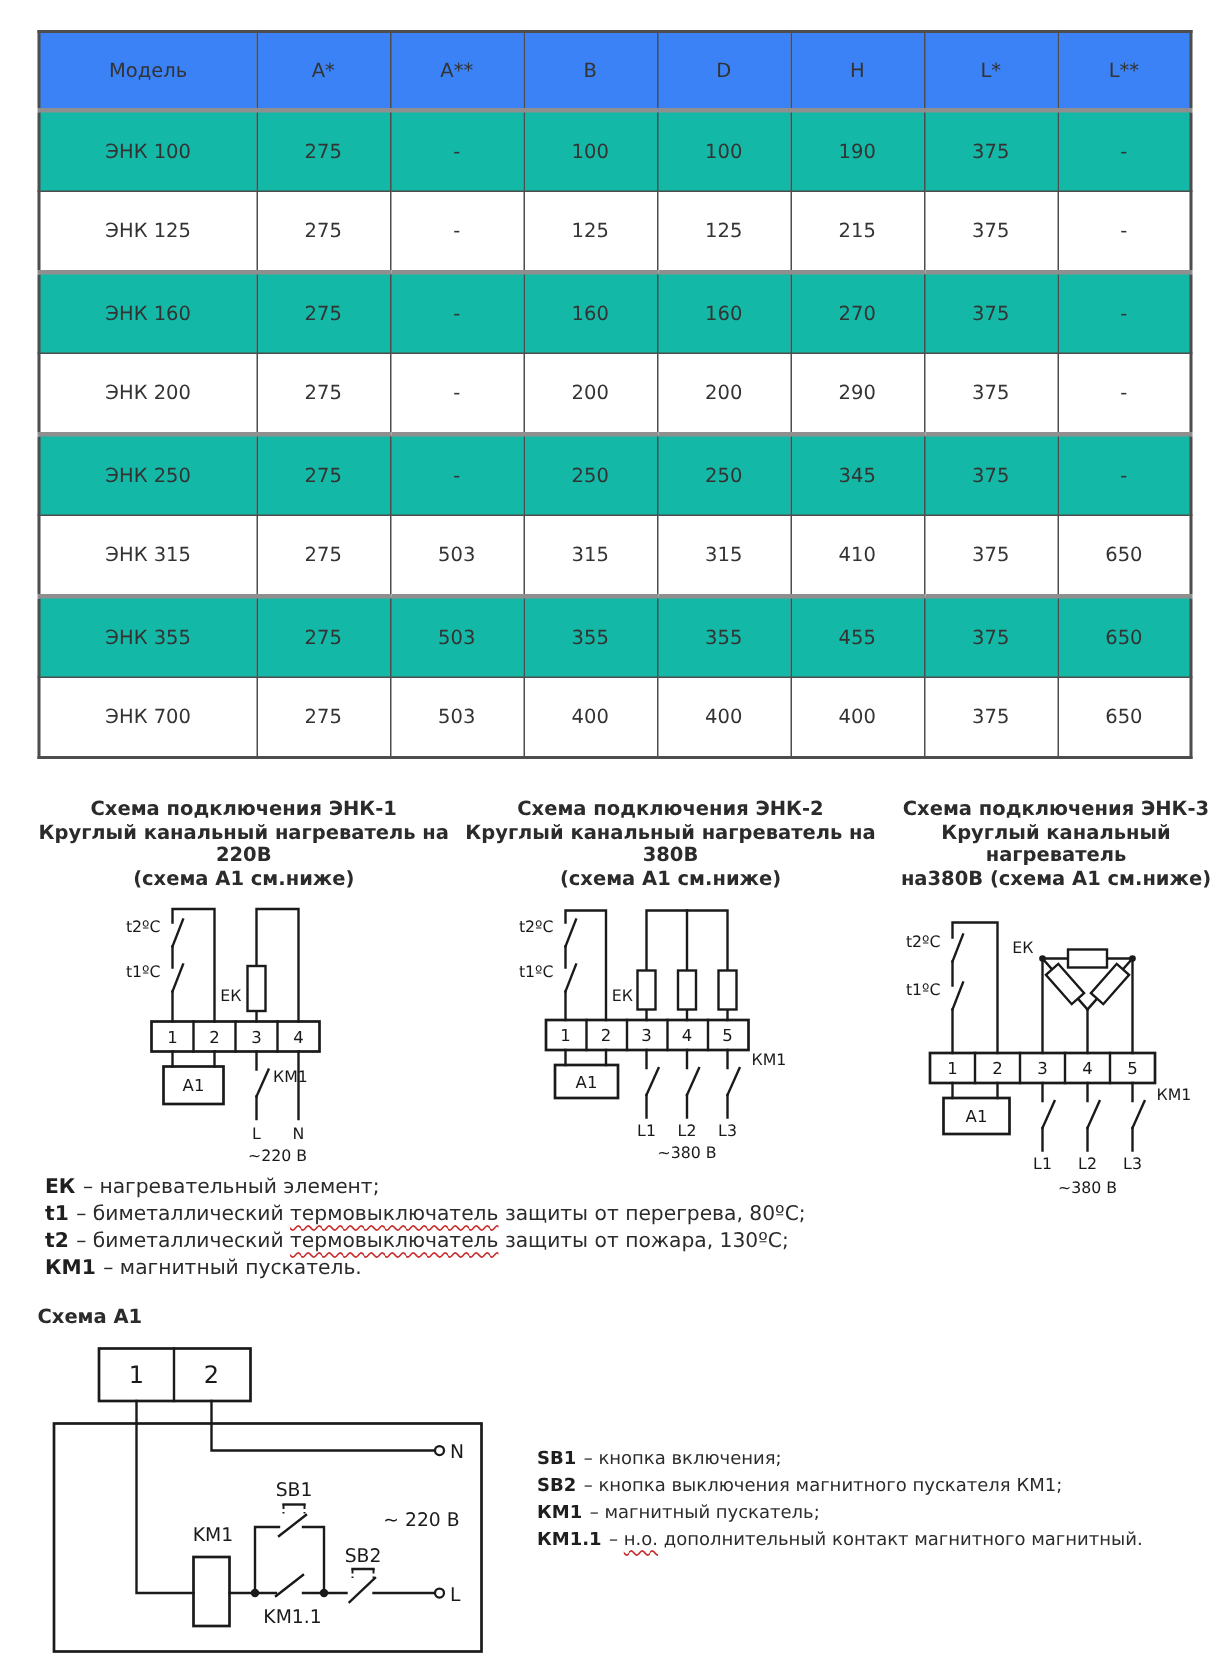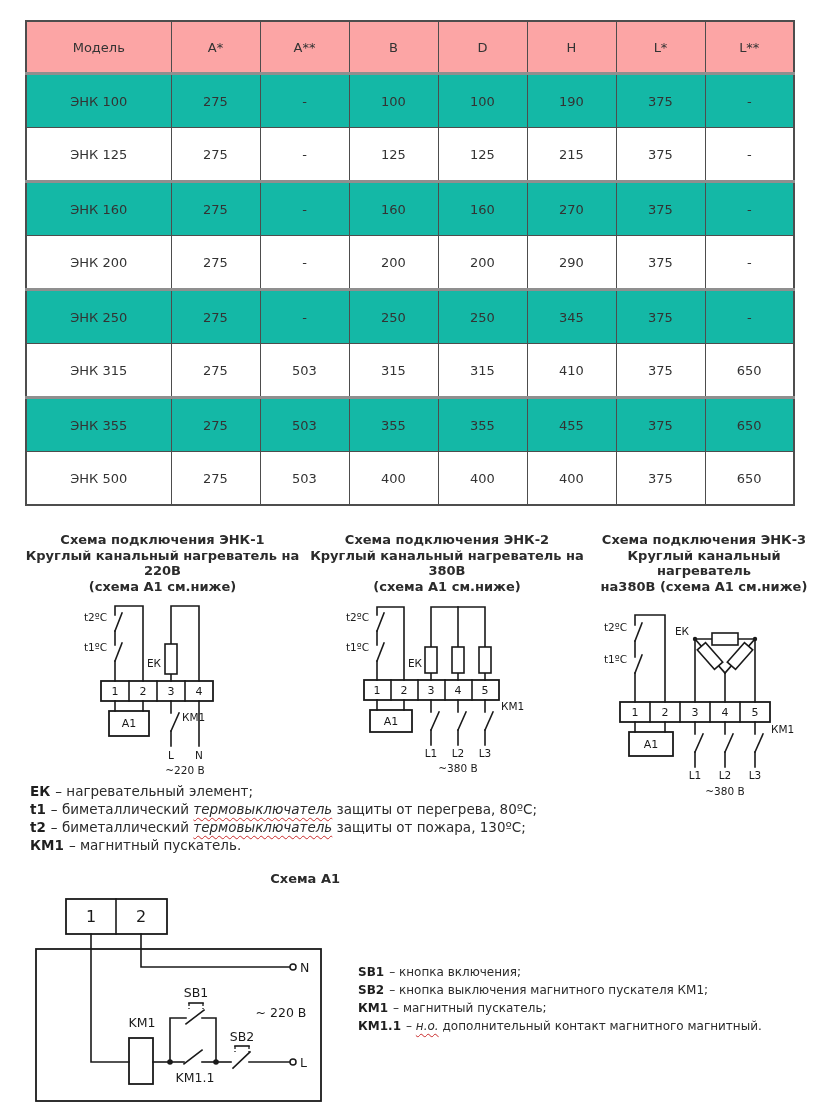--- a/index.html
+++ b/index.html
@@ -3,21 +3,21 @@
 <meta charset="utf-8">
 <style>
   html,body{margin:0;padding:0;background:#fff;}
   .page{position:relative;width:820px;height:1105px;background:#fff;overflow:hidden;
         font-family:"DejaVu Sans","Liberation Sans",sans-serif;color:#333;}
   
   table.dim{border-collapse:collapse;width:770px;margin:20px 0 0 25px;table-layout:fixed;
             border:2px solid #4d4d4d;}
   .dim th,.dim td{border:1px solid #4d4d4d;font-size:13px;font-weight:400;text-align:center;
             vertical-align:middle;color:#333;padding:0;}
-  .dim th{height:50px;background:#fca5a5;}
+  .dim th{height:50px;background:#3b82f6;}
   .dim td{height:52px;background:#fff;}
   .dim tr.shade td{background:#14b8a6;border-top:3px solid #8f8f8f;}
   
   .diagrams{display:flex;margin:26px 0 12px 20px;}
   .dcol{flex:none;}
   .dcol1{width:285px;}
   .dcol2{width:276px;margin-left:4px;}
   .dcol3{width:230px;margin-left:4px;}
   .dtitle{font-weight:bold;font-size:13px;line-height:1.2;text-align:center;color:#2b2b2b;
           margin-bottom:5px;}
@@ -34,25 +34,25 @@
   .lble{font-size:10.5px;text-anchor:end;}
   .lbls{font-size:10.5px;text-anchor:start;}
   .bnum{font-size:16px;text-anchor:middle;}
   .blbm{font-size:12.5px;text-anchor:middle;}
   .blbs{font-size:12.5px;text-anchor:start;}
   
   .legend{margin:-30px 0 0 30px;font-size:13.5px;line-height:1.32;color:#2b2b2b;width:520px;}
   .legend .line{white-space:nowrap;}
   .term{font-weight:bold;margin-right:5px;color:#1f1f1f;}
   .wavy{text-decoration:underline;text-decoration-style:wavy;text-decoration-color:#c92a2a;
-        text-decoration-thickness:1px;text-underline-offset:3px;text-decoration-skip-ink:none;font-style:italic;}
+        text-decoration-thickness:1px;text-underline-offset:3px;text-decoration-skip-ink:none;}
   
   .a1-section{display:flex;align-items:flex-start;margin-top:16px;}
   .a1-left{flex:none;width:315px;margin-left:25px;}
-  .a1-title{font-weight:bold;font-size:13px;text-align:right;color:#2b2b2b;margin-bottom:4px;}
+  .a1-title{font-weight:bold;font-size:13px;text-align:left;color:#2b2b2b;margin-bottom:4px;}
   .a1-legend{margin:92px 0 11px 18px;font-size:12px;line-height:1.5;color:#2b2b2b;width:440px;}
   .a1-legend .line{white-space:nowrap;}
 </style>
 </head>
 <body>
 
 <div class="page">
 
   <table class="dim">
     <colgroup>
@@ -142,21 +142,21 @@
         <td>ЭНК 355</td>
         <td>275</td>
         <td>503</td>
         <td>355</td>
         <td>355</td>
         <td>455</td>
         <td>375</td>
         <td>650</td>
       </tr>
       <tr>
-        <td>ЭНК 500</td>
+        <td>ЭНК 700</td>
         <td>275</td>
         <td>503</td>
         <td>400</td>
         <td>400</td>
         <td>400</td>
         <td>375</td>
         <td>650</td>
       </tr>
     </tbody>
   </table>

